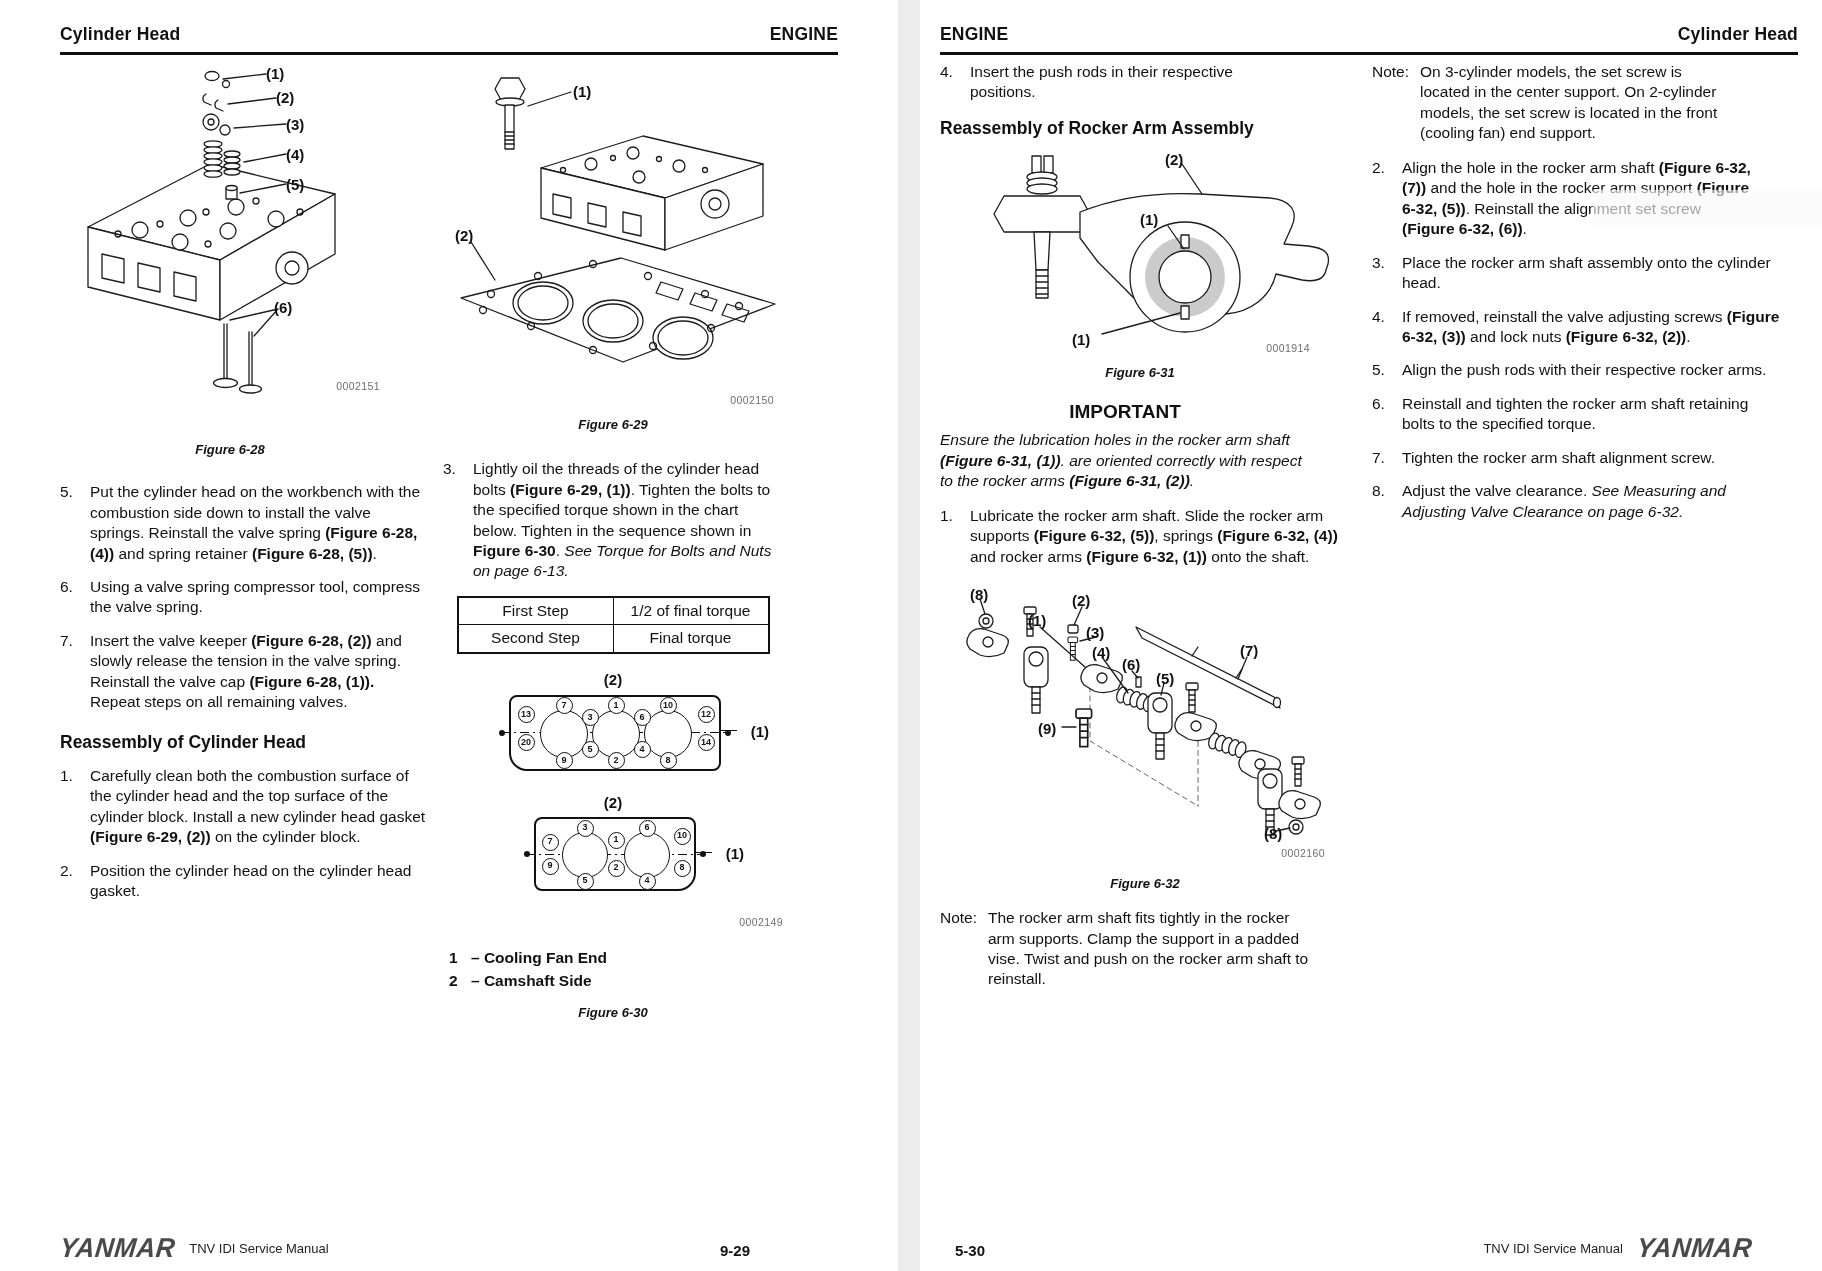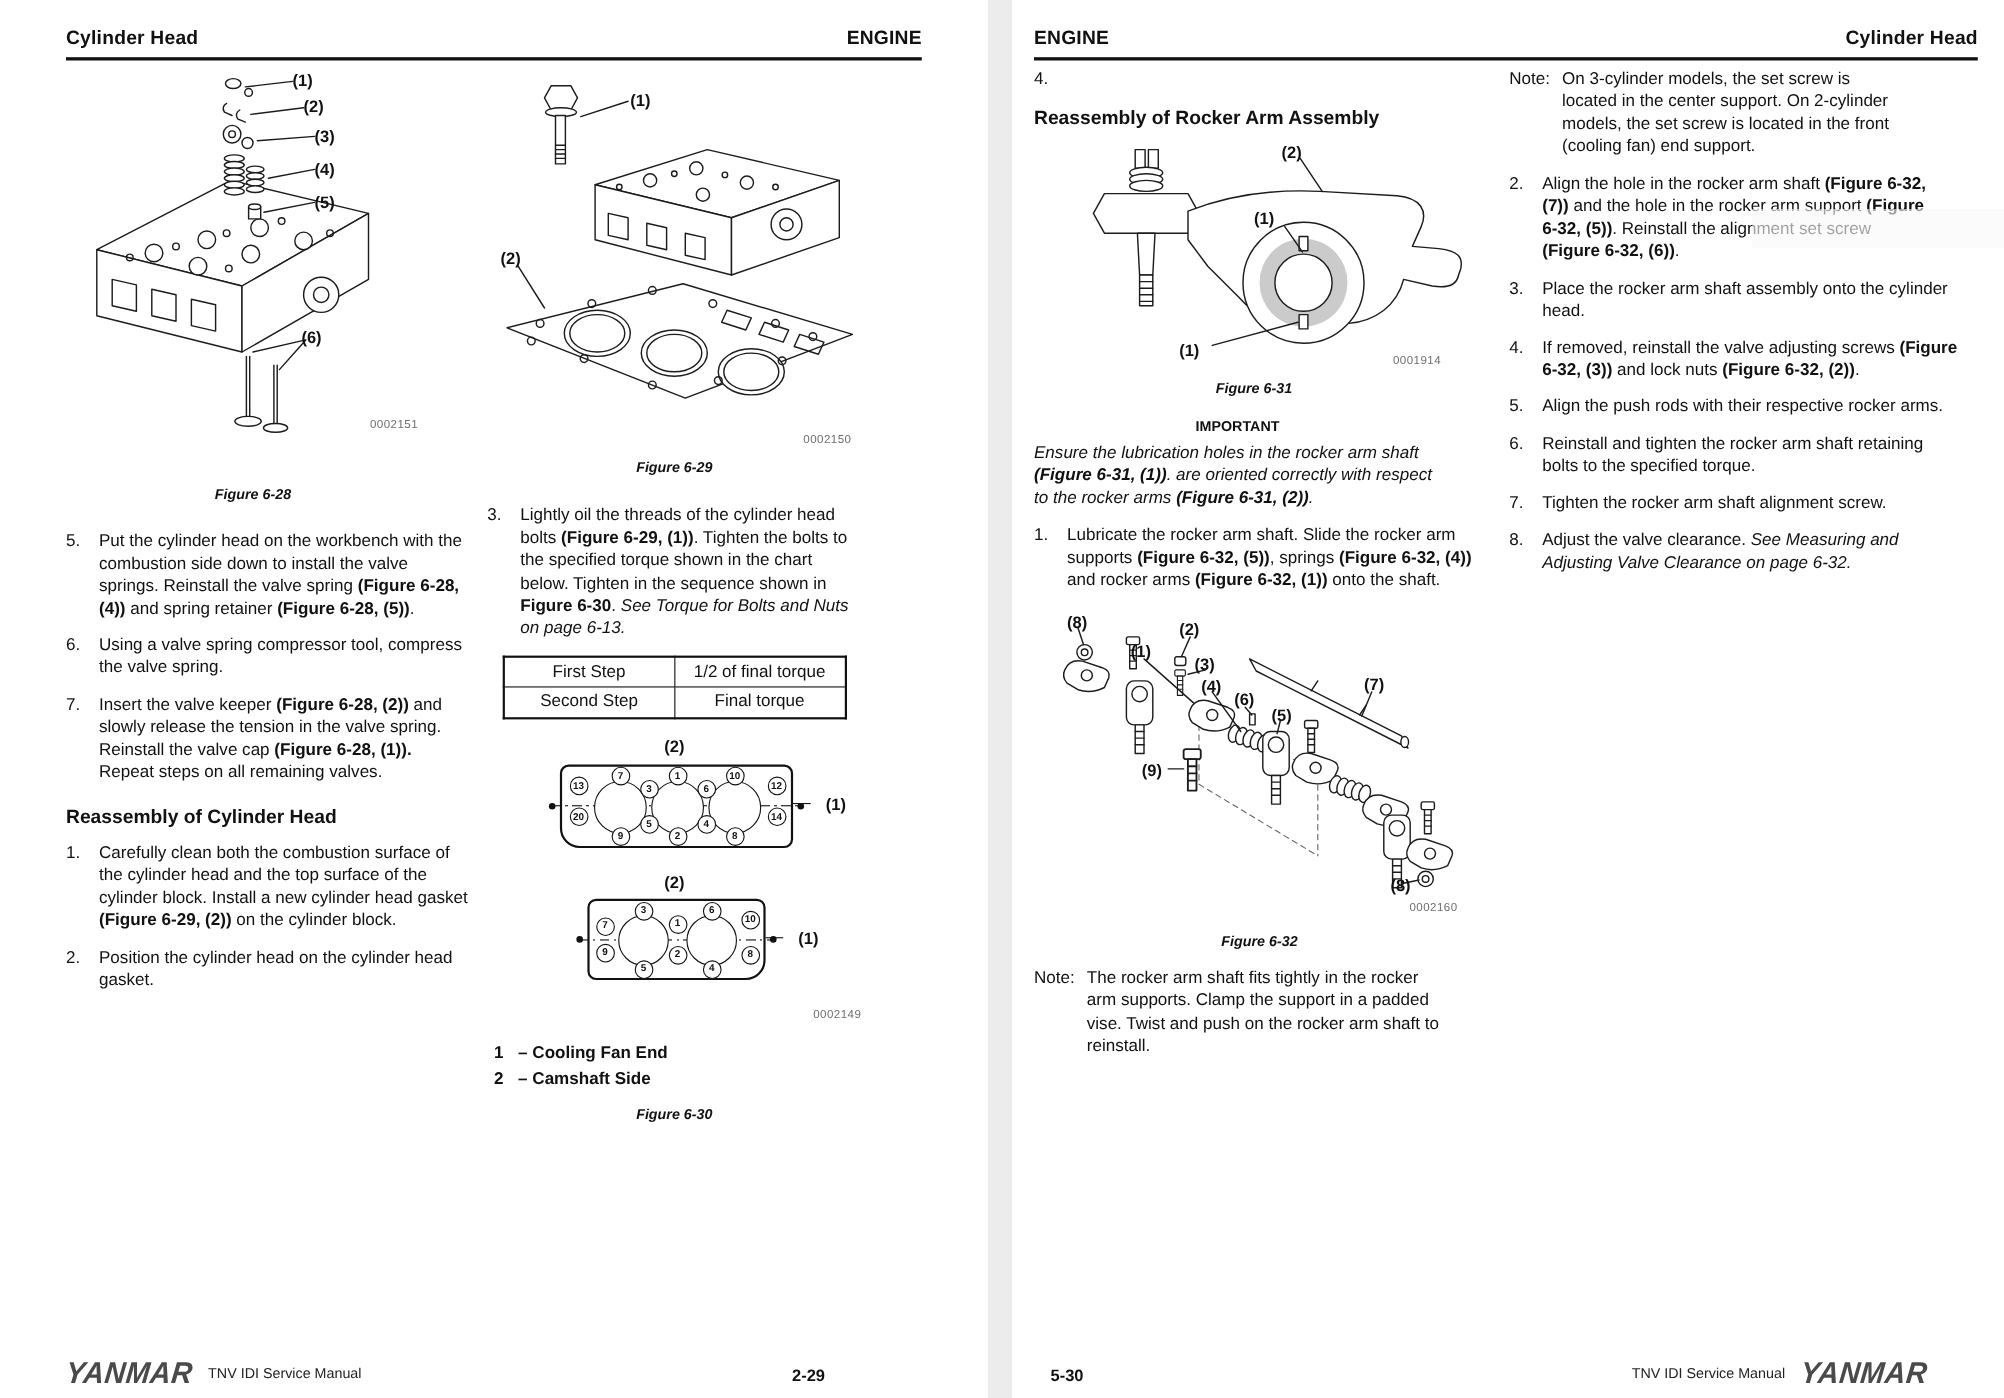--- a/index.html
+++ b/index.html
@@ -52,21 +52,21 @@
   .legend-row{display:flex;}
   .legend-row .lnum{width:22px;}
   
   .yanmar{display:inline-block;font-weight:900;font-style:italic;font-size:26px;letter-spacing:.5px;
           color:#4a4a4a;transform:skewX(-6deg) scaleY(1.05);}
   .fmanual{font-size:13px;color:#222;}
   .fpage{position:absolute;font-size:15px;font-weight:bold;}
   .footer-brand{position:absolute;display:flex;align-items:center;gap:14px;}
   .fade-overlay{position:absolute;left:1593px;top:190px;width:229px;height:36px;
                 background:rgba(248,248,248,0.62);z-index:5;}
-  .imp-title{text-align:center;font-weight:bold;font-size:13px;margin-top:18px;width:370px;}
+  .imp-title{text-align:center;font-weight:bold;font-size:19px;margin-top:18px;width:370px;}
   .imp-para{margin-top:6px;width:362px;}
 </style>
 </head>
 <body>
 
 <div class="canvas">
 
   <div class="page page-left">
     <div class="hdr" style="left:60px;top:24px;">Cylinder Head</div>
     <div class="hdr" style="right:60px;top:24px;">ENGINE</div>
@@ -304,33 +304,34 @@
           <span>– Camshaft Side</span>
         </div>
       </div>
       <div class="figcap" style="margin-top:12px;">Figure 6-30</div>
     </div>
 
     <div class="footer-brand" style="left:60px;top:1233px;">
       <span class="yanmar">YANMAR</span>
       <span class="fmanual">TNV IDI Service Manual</span>
     </div>
-    <span class="fpage" style="left:720px;top:1242px;">2-29</span>
+    <span class="fpage" style="left:720px;top:1242px;">9-29</span>
   </div>
 
   <div class="gutter"></div>
 
   <div class="page page-right">
     <div class="hdr" style="left:20px;top:24px;">ENGINE</div>
     <div class="hdr" style="right:24px;top:24px;">Cylinder Head</div>
     <div class="rule" style="left:20px;top:52px;width:858px;"></div>
 
     <div class="col" style="left:20px;top:62px;width:412px;">
       <div class="li">
         <span class="num">4.</span>
+        <span class="body" style="max-width:310px;"><span>Insert the push rods in their respective positions.</span></span>
       </div>
       <div class="section-heading" style="margin-top:14px;margin-bottom:10px;">Reassembly of Rocker Arm Assembly</div>
 
       <div class="fig" style="width:400px;height:210px;margin-top:10px;">
         <svg viewBox="0 0 400 210" width="400" height="210">
           <g class="ln">
 
             <rect x="92" y="6" width="9" height="17" fill="#fff"></rect>
               <rect x="104" y="6" width="9" height="17" fill="#fff"></rect>
             <ellipse cx="102" cy="27" rx="15" ry="5" fill="#fff"></ellipse>

